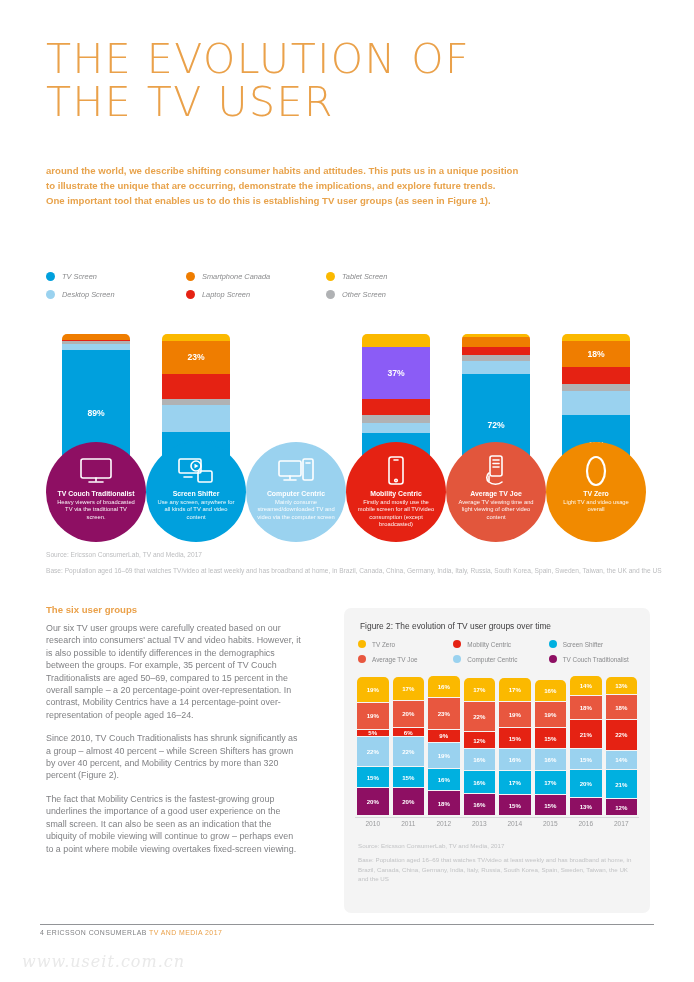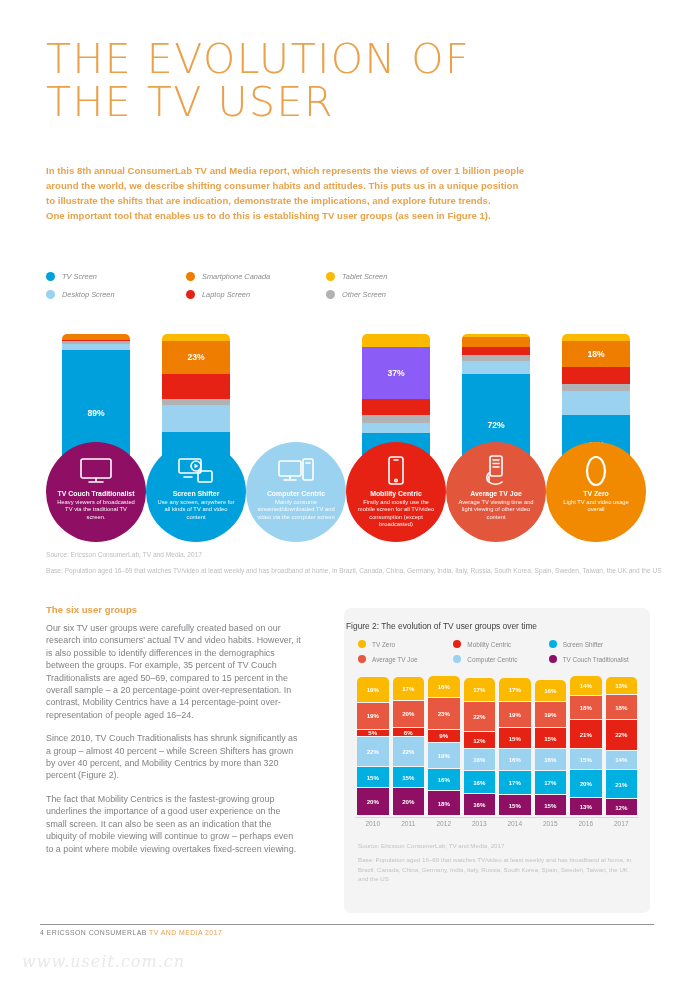--- a/index.html
+++ b/index.html
@@ -64,21 +64,21 @@
 
   
   .sect-h{position:absolute;left:46px;top:604px;font-size:9.6px;font-weight:bold;color:#eaa14a;}
   .body-col{position:absolute;left:46px;top:622px;width:256px;
             font-size:8.9px;line-height:12.4px;color:#808184;}
   .body-col p{margin:0 0 11px 0;}
 
   
   .fig2{position:absolute;left:344px;top:608px;width:306px;height:305px;
         background:#f4f4f4;border-radius:7px;}
-  .fig2-cap{position:absolute;left:2px;top:13px;font-size:8.4px;color:#414042;}
+  .fig2-cap{position:absolute;left:16px;top:13px;font-size:8.4px;color:#414042;}
   .legend2{position:absolute;left:14px;top:32px;width:286px;}
   .lg2-row{display:flex;margin-bottom:7px;}
   .lg2-item{display:flex;align-items:center;width:96px;}
   .lg2-dot{width:8px;height:8px;border-radius:50%;margin-right:6px;flex:none;}
   .lg2-lbl{font-size:6.4px;color:#8a8b8d;white-space:nowrap;}
 
   .chart2{position:absolute;left:11px;top:68px;width:284px;height:140px;display:flex;}
   .col2{flex:1;margin:0 2px;display:flex;flex-direction:column;justify-content:flex-end;}
   .cell2{display:flex;align-items:center;justify-content:center;margin-bottom:1px;}
   .cell2:first-child{border-radius:5px 5px 0 0;}
@@ -101,23 +101,22 @@
 <body>
 
 <div class="page">
 
   <div class="title">
     <span>THE EVOLUTION OF</span>
     <span>THE TV USER</span>
   </div>
 
   <div class="intro">
-    <p>In this 8th annual ConsumerLab TV and Media report, which represents the views of over 1 billion people</p>
     <p>around the world, we describe shifting consumer habits and attitudes. This puts us in a unique position</p>
-    <p>to illustrate the shifts that are indication, demonstrate the implications, and explore future trends.</p>
+    <p>to illustrate the unique that are occurring, demonstrate the implications, and explore future trends.</p>
     <p>One important tool that enables us to do this is establishing TV user groups (as seen in Figure 1).</p>
   </div>
 
   <div class="legend1" id="legend1">
       <div class="lg-row">
         <div class="lg-item">
           <span class="lg-dot" style="background: rgb(0, 160, 221);"></span>
           <span class="lg-lbl">TV Screen</span>
         </div>
         <div class="lg-item">

